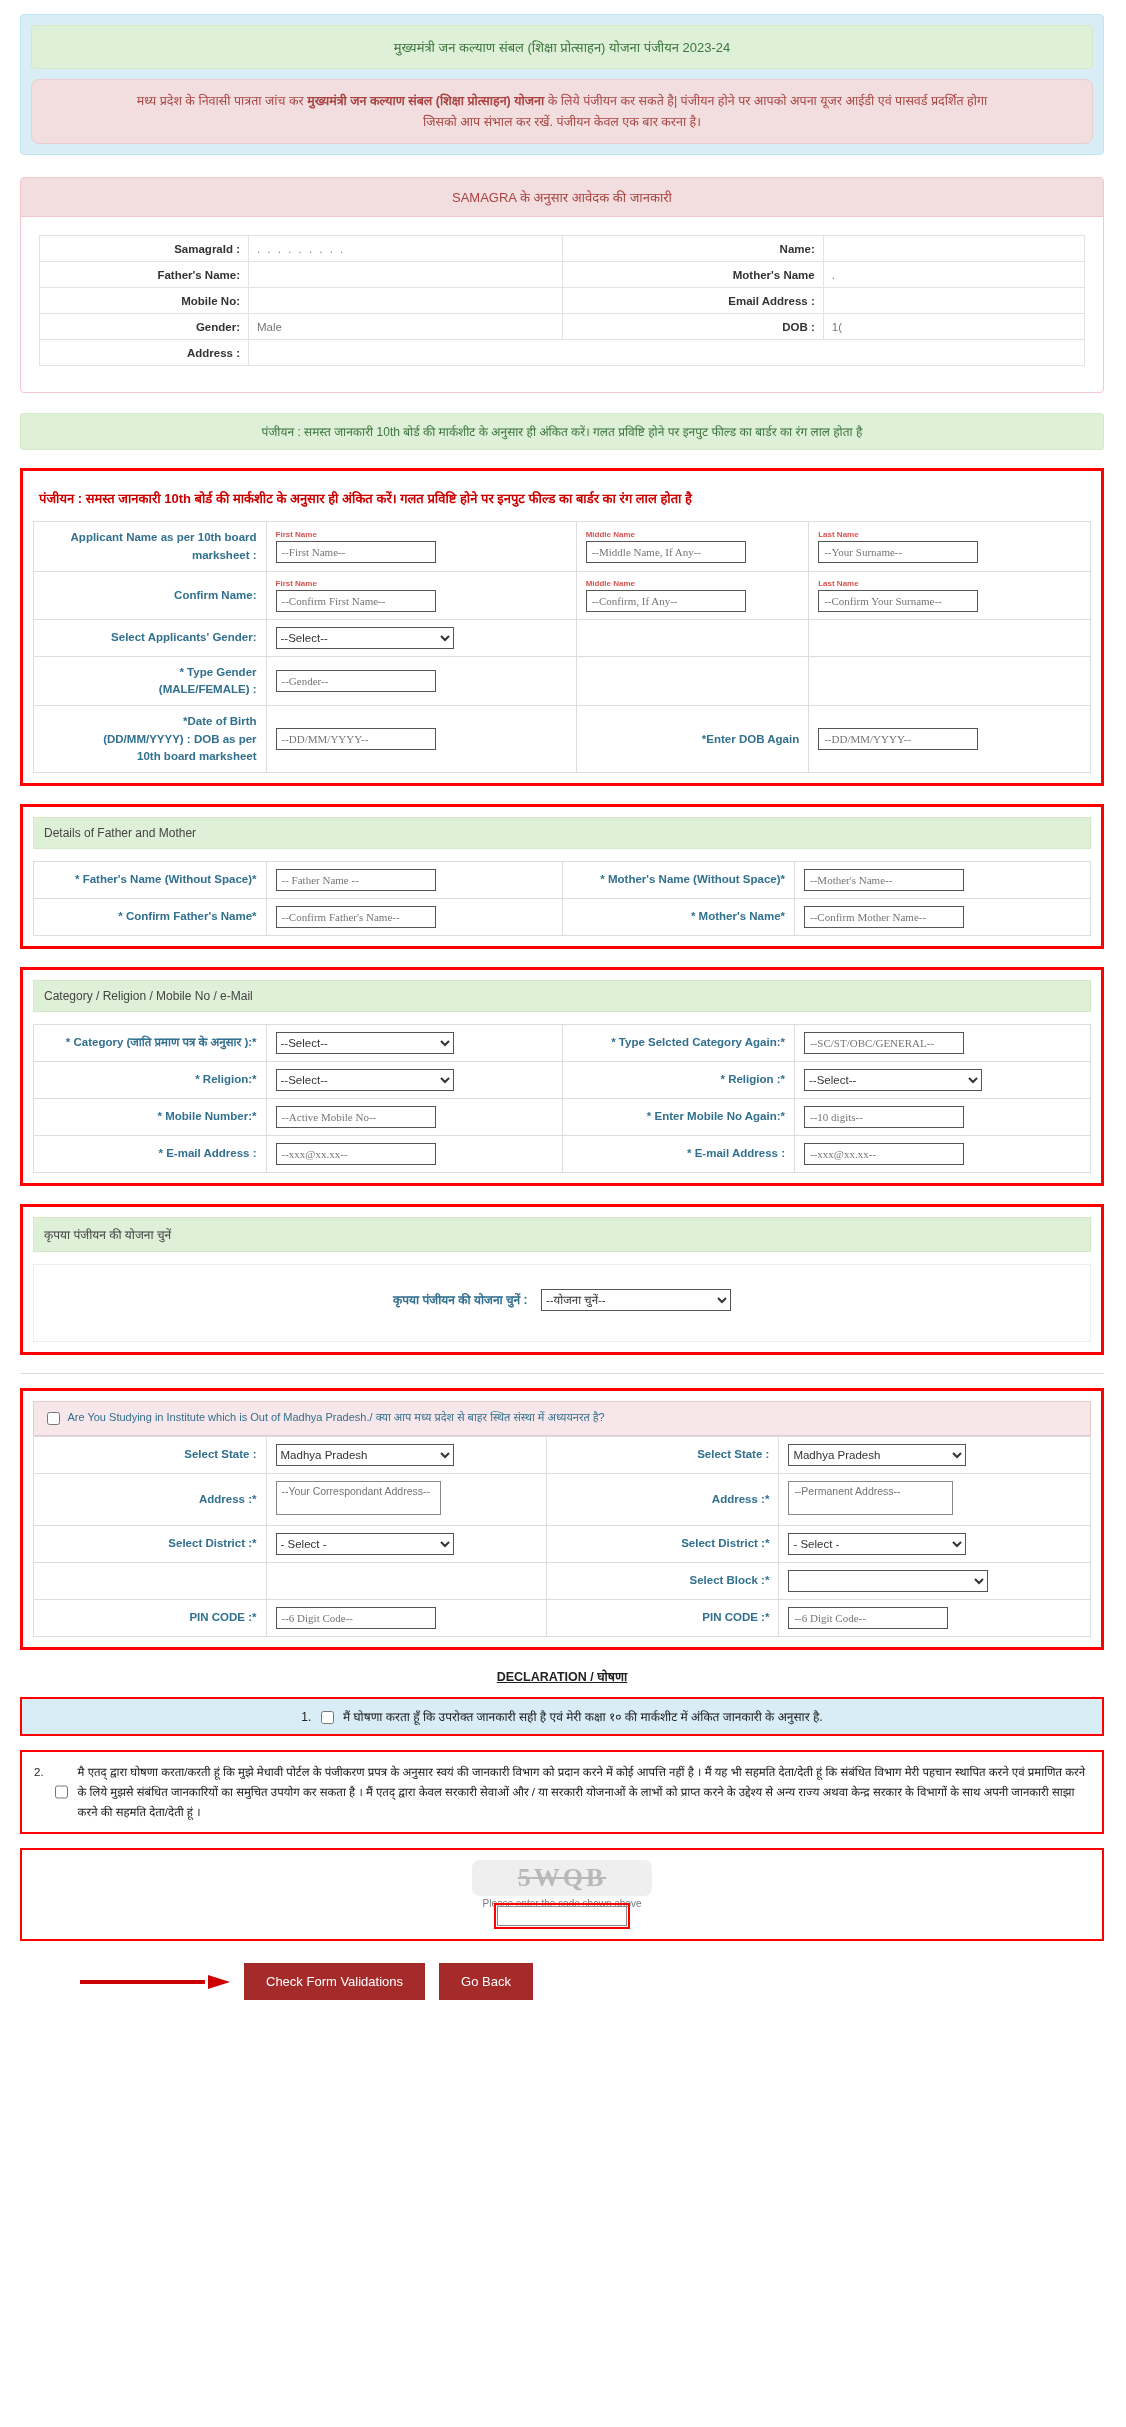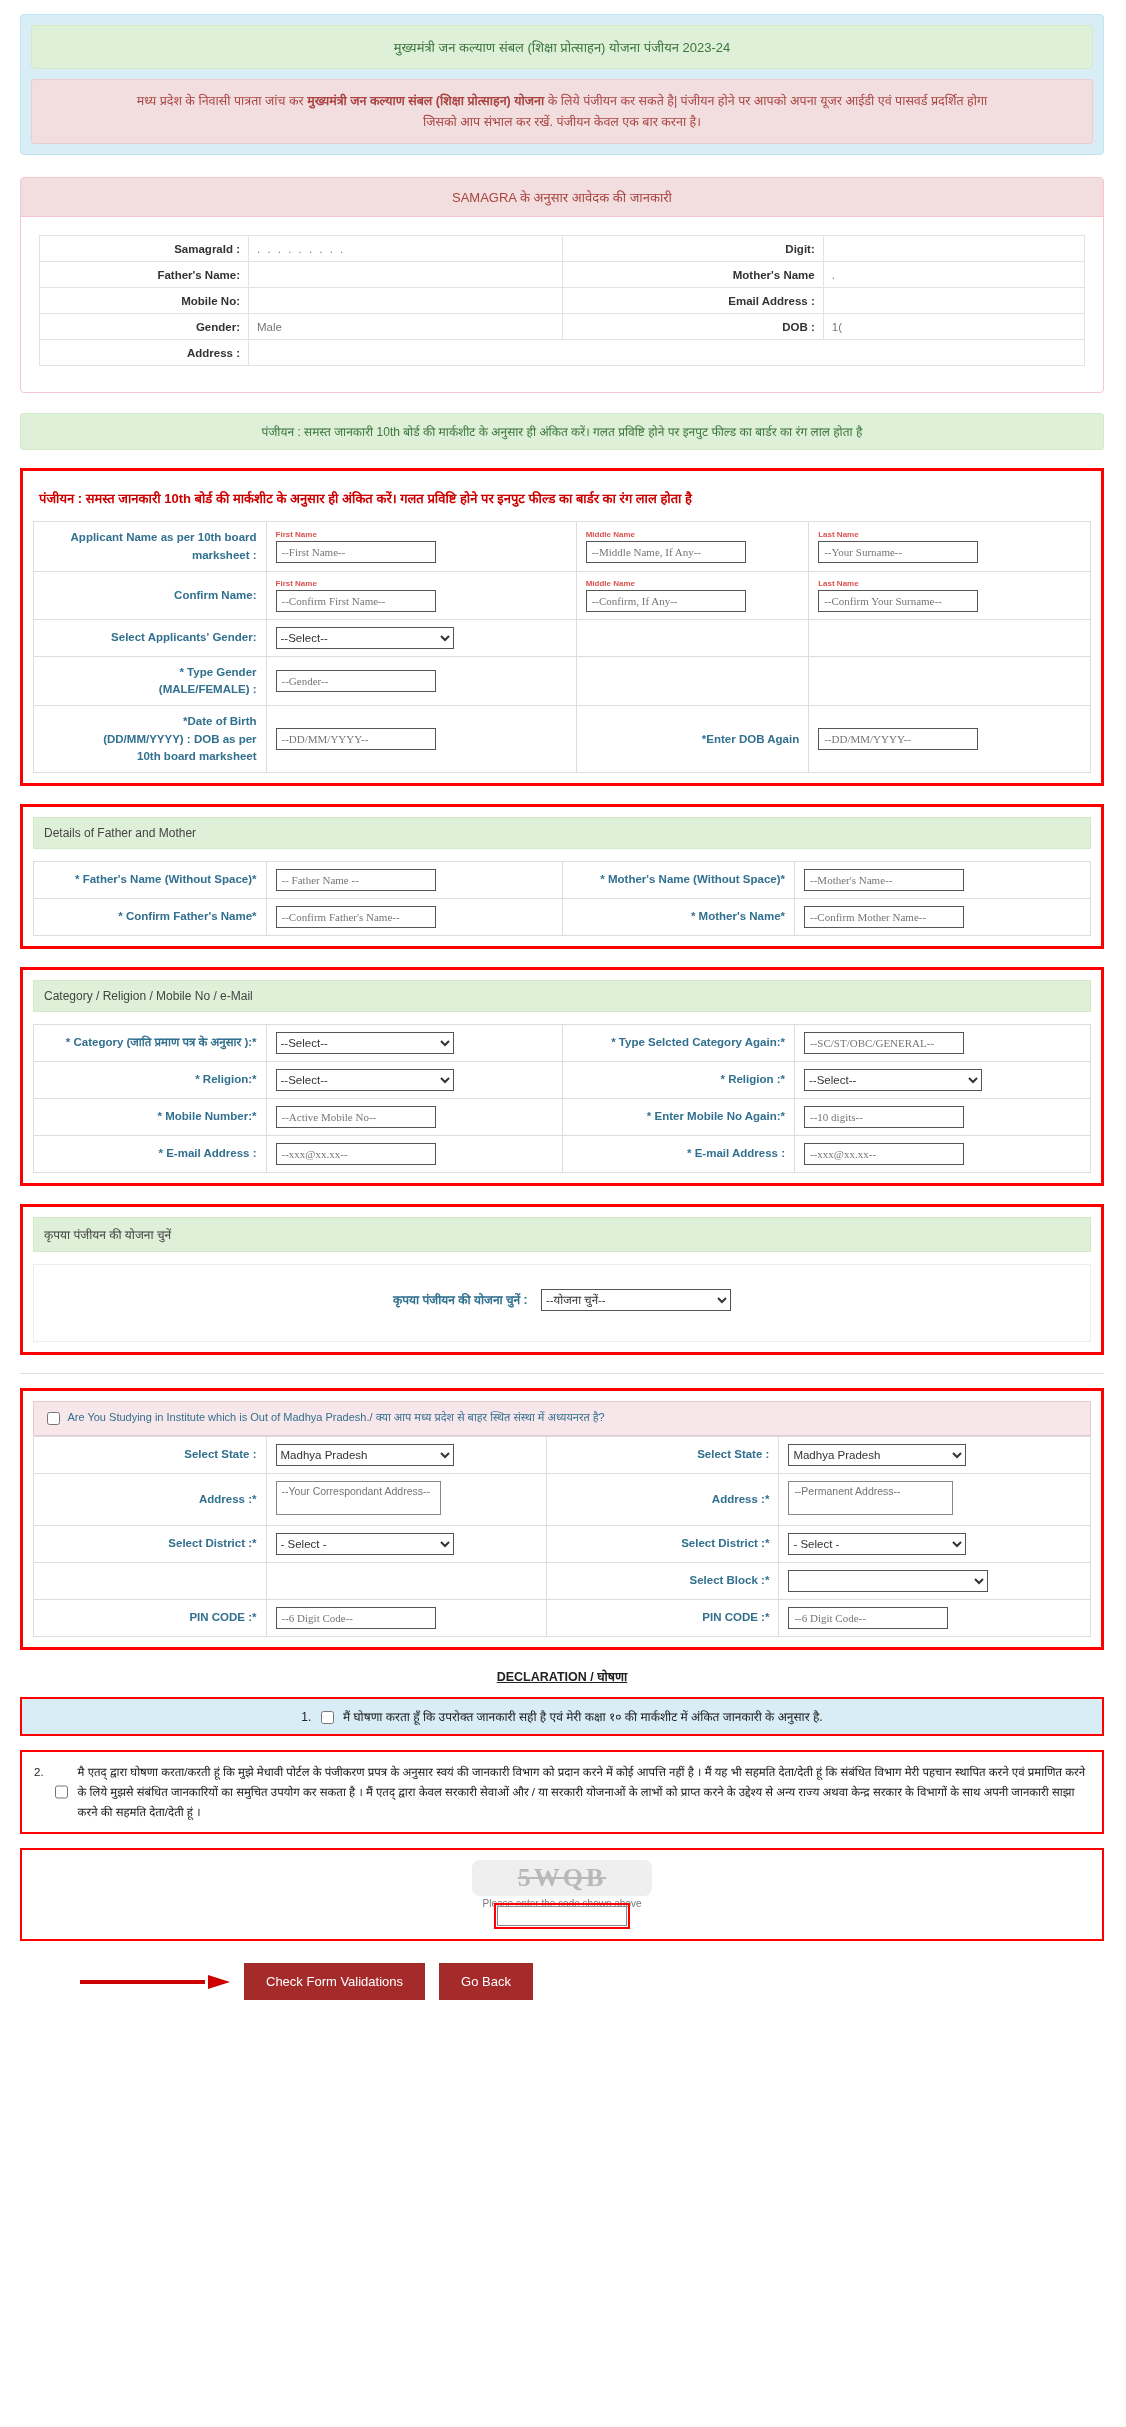--- a/index.html
+++ b/index.html
@@ -27,21 +27,21 @@
     border-radius:4px;
     color:#3c763d;
     text-align:center;
     padding:12px 8px;
     font-size:13px;
     margin-bottom:10px;
   }
   .notice-bar {
     background:#f2dede;
     border:1px solid #ebccd1;
-    border-radius:3px;
+    border-radius:8px;
     color:#a94442;
     text-align:center;
     padding:11px 14px;
     font-size:12.5px;
     line-height:1.65;
   }
   .notice-bar b { font-weight:bold; }
 
   
   .panel {
@@ -282,21 +282,21 @@
   </div>
 
   <div class="panel">
     <div class="panel-head">SAMAGRA के अनुसार आवेदक की जानकारी</div>
     <div class="panel-body">
       <table class="samagra">
         <tbody>
             <tr>
           <td class="lbl">SamagraId :</td>
           <td class="val dots">. . . . . . . . .</td>
-          <td class="lbl2">Digit:</td>
+          <td class="lbl2">Name:</td>
           <td class="val2"></td>
         </tr>
         <tr>
           <td class="lbl">Father's Name:</td>
           <td class="val"></td>
           <td class="lbl2">Mother's Name</td>
           <td class="val2">.</td>
         </tr>
         <tr>
           <td class="lbl">Mobile No:</td>

